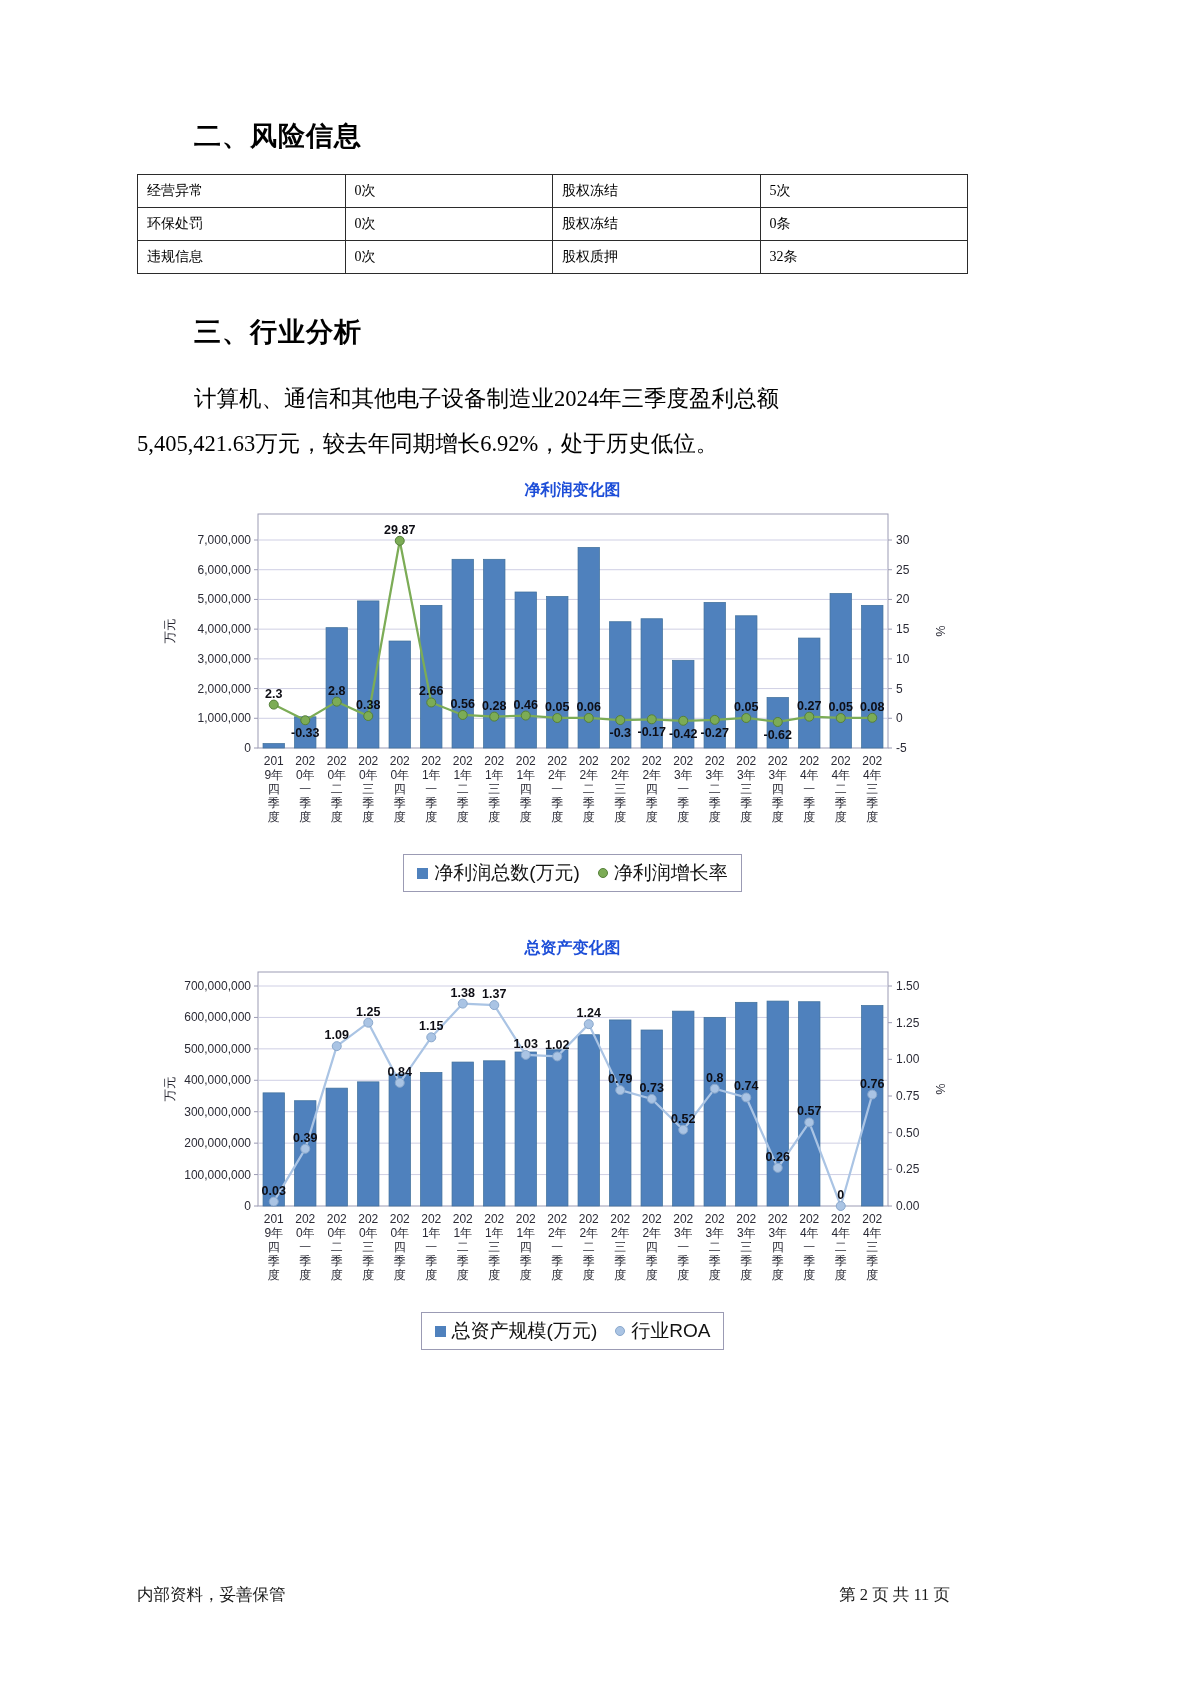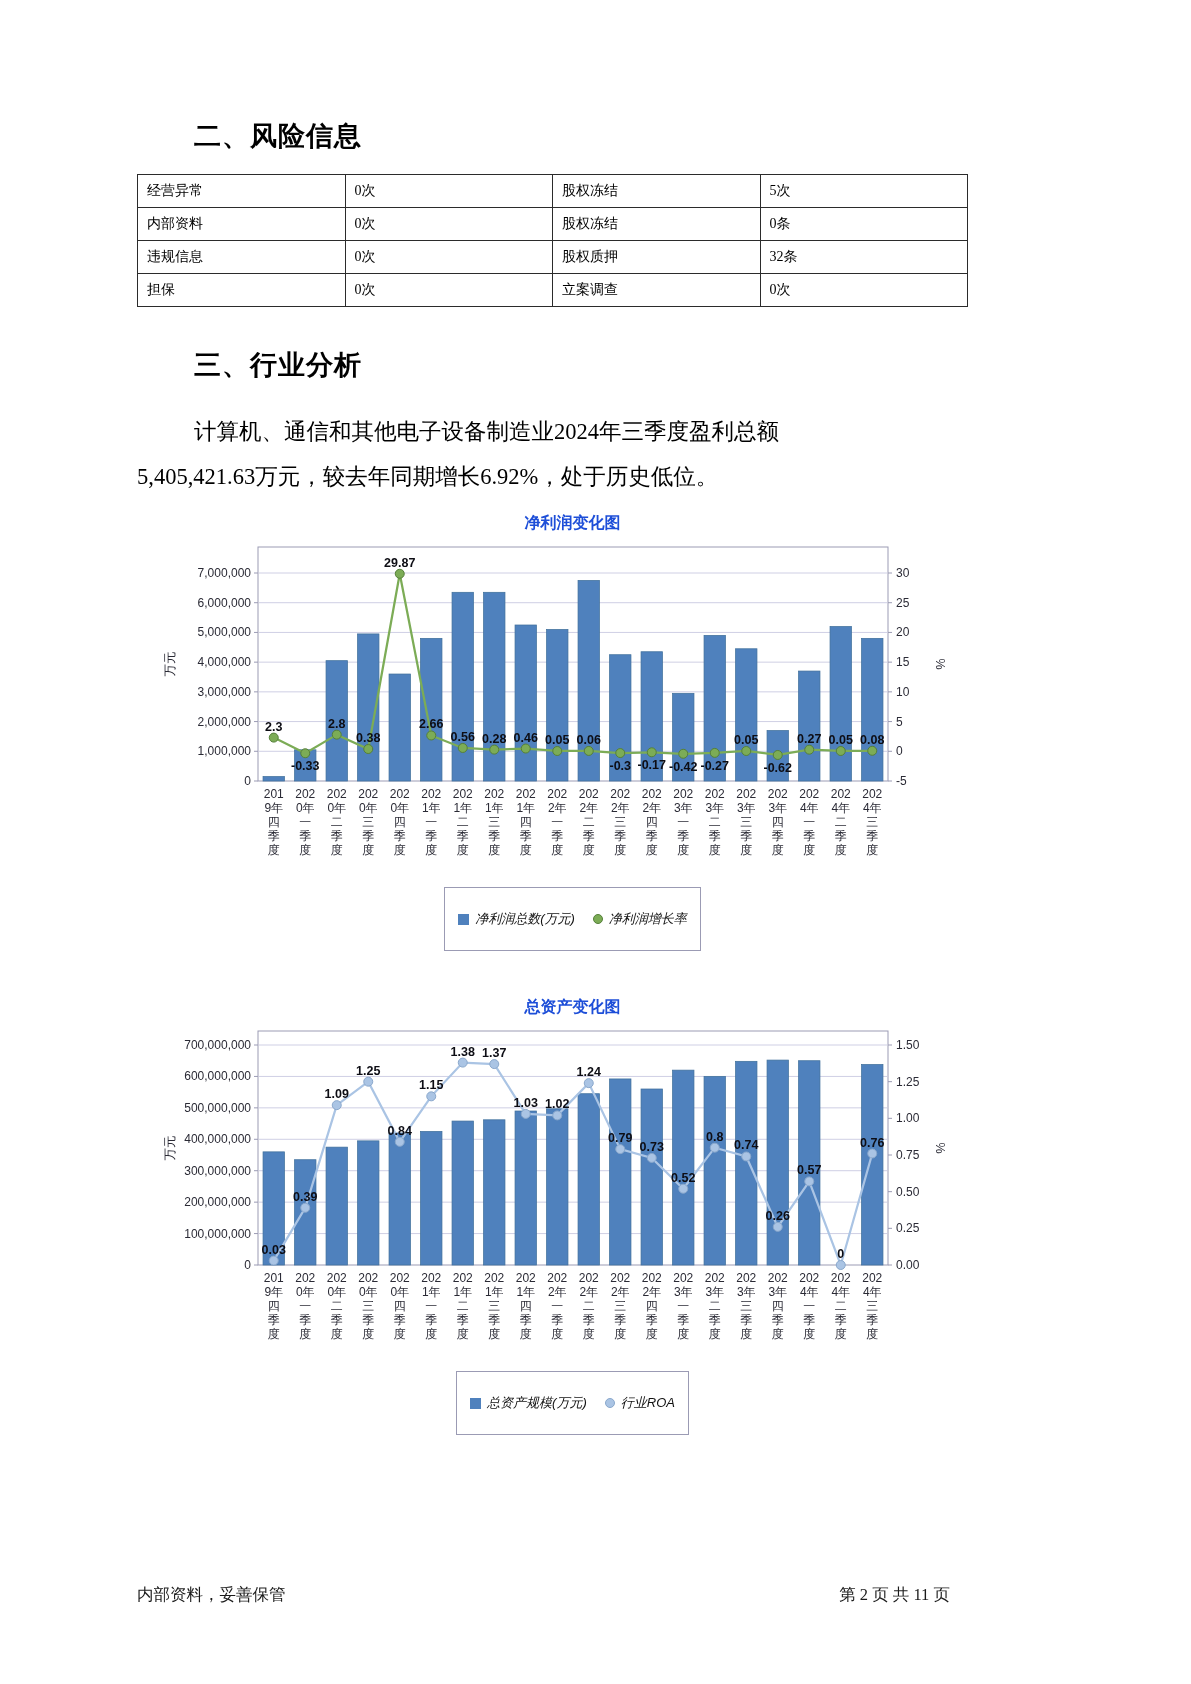--- a/index.html
+++ b/index.html
@@ -27,22 +27,22 @@
   .chart-block { width:790px; margin:14px auto 0; }
   .chart-block.second { margin-top:46px; }
   .chart-title {
     font-family:"Liberation Sans", sans-serif; font-weight:bold; font-size:16px;
     text-align:center; padding-left:40px; margin-bottom:5px; color:#1d4ed8;
   }
   .chart-svg { display:block; }
   .legend-wrap { text-align:center; padding-left:40px; margin-top:2px; }
   .legend {
     display:inline-flex; align-items:center; gap:18px;
-    border:1px solid #9b9bb4; padding:22px 13px;
-    font-family:"Liberation Sans", sans-serif; font-size:13px; color:#111;font-style:italic;
+    border:1px solid #9b9bb4; padding:5px 13px;
+    font-family:"Liberation Sans", sans-serif; font-size:19px; color:#111;
   }
   .legend-item { display:inline-flex; align-items:center; gap:6px; }
   .swatch { width:11px; height:11px; display:inline-block; background:#999; }
   .line-swatch { width:10px; height:10px; border-radius:50%; border:1px solid #777; }
   .footer {
     position:absolute; left:137px; right:241px; top:1584px;
     display:flex; justify-content:space-between; font-size:16.5px; color:#1a1a1a;
   }
   .tick { font-family:"Liberation Sans", sans-serif; font-size:12px; fill:#2a2a35; }
   .dlabel { font-family:"Liberation Sans", sans-serif; font-size:12.5px; font-weight:bold; fill:#0d0d14; }
@@ -57,36 +57,30 @@
 
   <table class="risk">
     <tbody>
         <tr>
       <td>经营异常</td>
       <td>0次</td>
       <td>股权冻结</td>
       <td>5次</td>
     </tr>
     <tr>
-      <td>内部资料</td>
+      <td>环保处罚</td>
       <td>0次</td>
       <td>股权冻结</td>
       <td>0条</td>
     </tr>
     <tr>
       <td>违规信息</td>
       <td>0次</td>
       <td>股权质押</td>
       <td>32条</td>
-    </tr>
-    <tr>
-      <td>担保</td>
-      <td>0次</td>
-      <td>立案调查</td>
-      <td>0次</td>
     </tr>
   </tbody>
     </table>
 
   <h2 class="heading second">三、行业分析</h2>
 
   <p class="para">
     <span class="pline indent">计算机、通信和其他电子设备制造业2024年三季度盈利总额</span>
     <span class="pline">5,405,421.63万元，较去年同期增长6.92%，处于历史低位。</span>
   </p>

